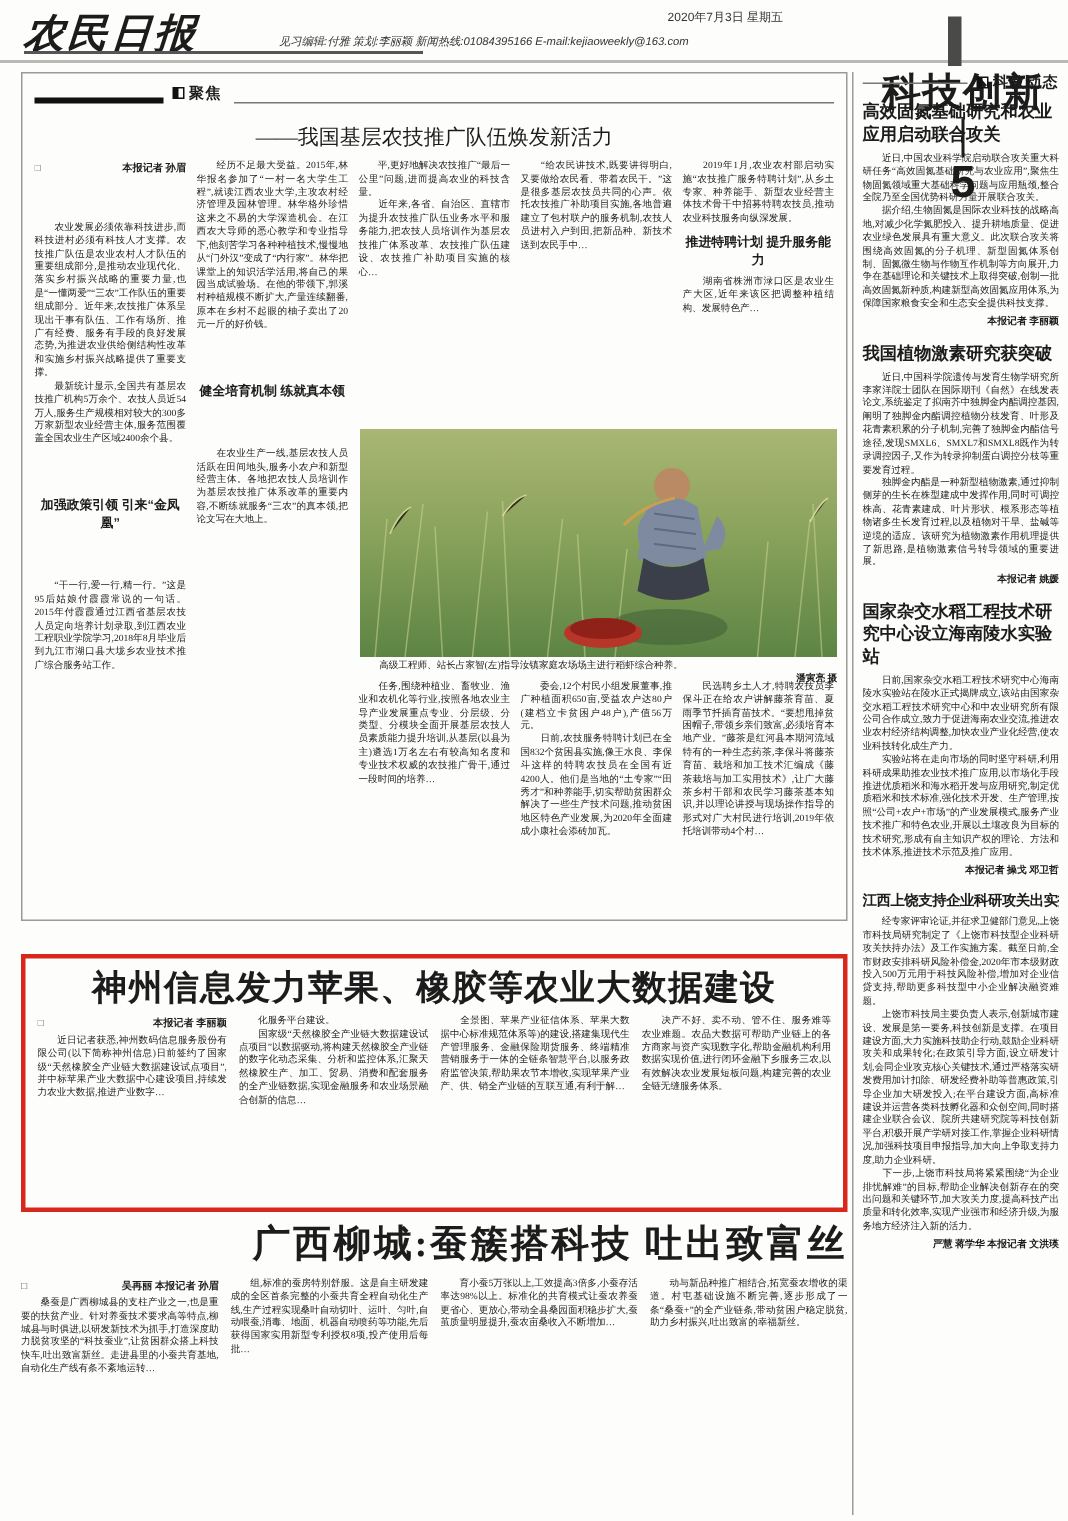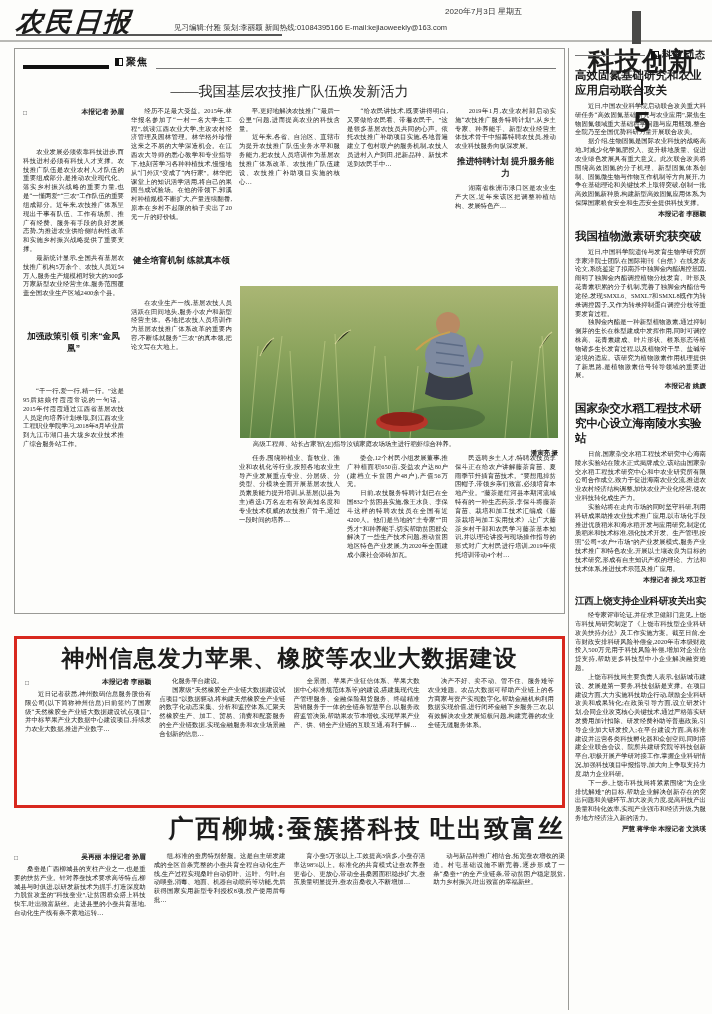--- a/index.html
+++ b/index.html
@@ -15,22 +15,22 @@
     border-bottom:2px solid #b9b9b5;
   }
   .logo {
     position:absolute; left:16px; top:4px; font-size:27px; font-weight:700;
     font-style:italic; letter-spacing:2px; transform:skewX(-4deg);
     font-family:"Liberation Serif", serif;
   }
   .logo-underline { position:absolute; left:16px; top:34px; width:266px; height:2px; background:#555; }
   .head-date { position:absolute; right:190px; top:6px; font-size:8px; color:#333;
     font-family:"Liberation Sans", sans-serif; }
-  .head-staff { position:absolute; left:174px; top:23px; width:370px; font-size:7.5px; color:#333;
-    font-family:"Liberation Sans", sans-serif; white-space:nowrap; }
+  .head-staff { position:absolute; left:186px; top:23px; width:370px; font-size:7.5px; color:#333;
+    font-family:"Liberation Sans", sans-serif; white-space:nowrap;font-style:italic; }
   .head-block { position:absolute; right:16px; top:11px; display:flex; align-items:center;flex-direction:column; }
   .head-bar { width:9px; height:33px; background:#4a4a48; margin-right:12px; }
   .section-name { font-size:26px; font-weight:900; letter-spacing:1px;
     font-family:"Liberation Sans", sans-serif; }
   .pageno-rule { width:2px; height:26px; background:#1c1c1c; margin:0 5px; }
   .pageno { font-size:30px; font-weight:900; font-family:"Liberation Sans", sans-serif; }
 
   
   .body-text { font-size:6.4px; line-height:1.38; text-align:justify; white-space:pre-line; }
   .byline-row { display:flex; justify-content:space-between; align-items:center;

